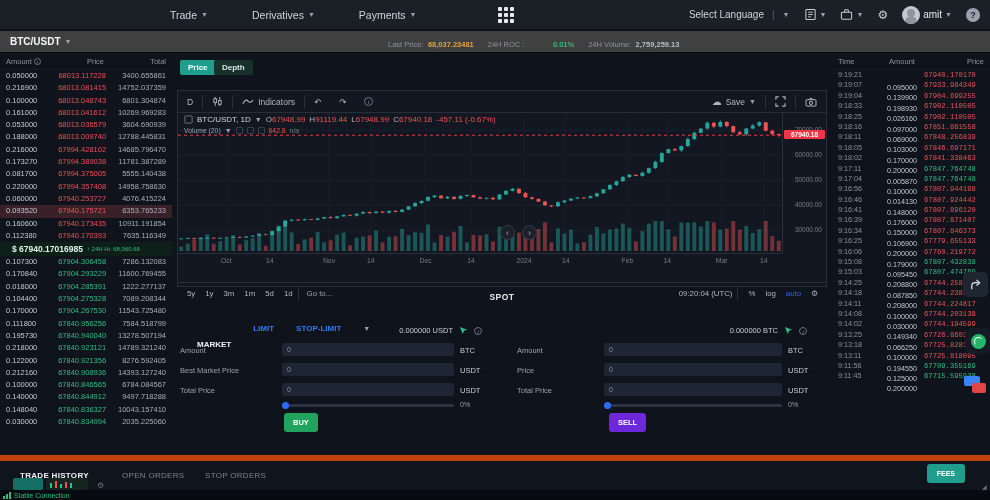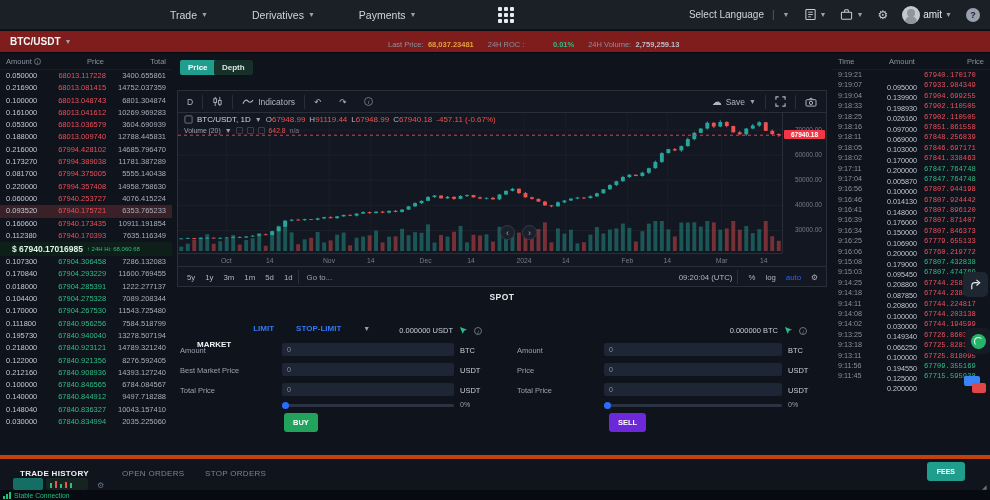--- a/index.html
+++ b/index.html
@@ -18,21 +18,21 @@
   .lang{font-size:10px;color:#cfd3da;display:flex;align-items:center;gap:8px;cursor:pointer;}
   .vsep{color:#5a616d;font-size:10px;}
   .icon-btn{display:flex;align-items:center;gap:3px;cursor:pointer;color:#c9ccd1;}
   .gear{font-size:12px;color:#c9ccd1;cursor:pointer;}
   .avatar{width:18px;height:18px;border-radius:50%;background:#c4c9d0;position:relative;overflow:hidden;}
   .avatar:after{content:'';position:absolute;left:5px;top:3px;width:8px;height:8px;border-radius:50%;background:#8e959e;box-shadow:0 9px 0 2px #8e959e;}
   .username{font-size:10px;color:#e6e8ec;}
   .help{width:14px;height:14px;border-radius:50%;background:#9aa1ae;color:#1b2027;font-size:9px;font-weight:bold;
         display:flex;align-items:center;justify-content:center;cursor:pointer;}
   
-  #pairbar{position:absolute;left:0;top:31px;width:990px;height:22px;background:#7f1d1d;
+  #pairbar{position:absolute;left:0;top:31px;width:990px;height:22px;background:#404040;
            display:flex;align-items:center;border-bottom:1px solid #07090e;}
   .pair{font-size:10px;font-weight:bold;color:#f3f5f7;padding-left:10px;display:flex;gap:4px;align-items:center;cursor:pointer;}
   #ticker{position:absolute;left:388px;top:0;height:22px;display:flex;align-items:center;gap:14px;}
   .tick-label{font-size:7.5px;color:#8b919e;}
   .tick-val{font-size:7.5px;font-weight:bold;}
   .tv-orange{color:var(--orange);margin-top:37px;} .tv-green{color:var(--buy);padding-left:24px;} .tv-plain{color:#b7bdc9;}
   
   #orderbook{position:absolute;left:0;top:53px;width:172px;height:402px;background:#0f131c;}
   .ob-head{display:flex;padding:4px 6px 3px 6px;font-size:7.5px;color:#8b919e;border-bottom:1px solid #181d28;}
   .ob-head .h1{width:54px;display:flex;align-items:center;gap:2px;}
@@ -75,21 +75,21 @@
              text-align:center;padding:1px 0;border-radius:1px;font-weight:bold;}
   #legend{position:absolute;left:6px;top:2px;font-size:8px;color:#d1d4dc;display:flex;gap:4px;align-items:center;}
   .leg-red{color:var(--cdl-dn);} .leg-key{color:#b2b5be;}
   #vol-legend{position:absolute;left:6px;top:14px;font-size:6.8px;color:#9aa1ae;display:flex;gap:4px;align-items:center;}
   .vbox{width:7px;height:7px;border:1px solid #3a3e49;border-radius:1px;}
   #navarrows{position:absolute;left:322px;top:112px;display:flex;gap:7px;}
   .navarrow{width:15px;height:15px;border-radius:50%;background:#1b202b;border:1px solid #363a45;color:#9aa1ae;
             font-size:9px;display:flex;align-items:center;justify-content:center;cursor:pointer;}
   #xlabels{position:absolute;left:0;top:162px;width:604px;height:13px;border-top:1px solid #2a2e39;}
   .xlab{position:absolute;top:3px;font-size:6.8px;color:#787b86;transform:translateX(-50%);}
-  #ct-bottom{position:absolute;left:0;top:175px;width:648px;height:21px;border-top:1px solid #2a2e39;
+  #ct-bottom{position:absolute;left:0;top:191px;width:648px;height:21px;border-top:1px solid #2a2e39;
              display:flex;align-items:center;font-size:7.8px;color:#b2b5be;}
   .rng{padding:0 5px;cursor:pointer;}
   .goto{padding:0 8px;cursor:pointer;color:#9aa1ae;}
   #clock{margin-left:auto;color:#b2b5be;cursor:pointer;}
   .scalebtn{padding:0 5px;cursor:pointer;}
   .scale-auto{color:#2962ff;}
   
   #spot-title{position:absolute;left:0;top:239px;width:660px;text-align:center;font-size:8.5px;font-weight:bold;color:#e6e8ec;letter-spacing:.5px;}
   #spot-tabs{position:absolute;left:25px;top:255px;display:flex;gap:22px;align-items:center;font-size:8px;font-weight:bold;}
   .stab-active{color:#f0f2f5;cursor:pointer;margin-top:32px;} .stab-link{color:var(--blue);cursor:pointer;}
@@ -99,21 +99,21 @@
           color:#8a93a5;font-size:7px;padding:0 5px;font-family:"Liberation Sans",sans-serif;}
   .funit{position:absolute;font-size:7.5px;color:#c8cdd8;}
   .slider{position:absolute;height:3px;background:#2c3342;border-radius:2px;cursor:pointer;}
   .sliderdot{position:absolute;width:7px;height:7px;border-radius:50%;background:#2d6bff;top:-2px;left:0;}
   .pct{position:absolute;font-size:7px;color:#9aa1ae;}
   .trade-btn{position:absolute;border:none;border-radius:3px;color:#fff;font-size:7.5px;font-weight:bold;
              padding:5px 9px;cursor:pointer;font-family:"Liberation Sans",sans-serif;}
   #buy-btn{left:112px;top:360px;background:#21a35e;}
   #sell-btn{left:437px;top:360px;background:#6d28d9;}
   
-  #bottombar{position:absolute;left:0;top:455px;width:990px;height:35px;background:#10141d;border-top:4px solid #c2410c;}
+  #bottombar{position:absolute;left:0;top:455px;width:990px;height:35px;background:#10141d;border-top:6px solid #c2410c;}
   .btab{position:absolute;top:10px;font-size:8px;letter-spacing:.3px;cursor:pointer;color:#7d8390;}
   .btab.active{color:#f0f2f5;font-weight:bold;}
   #fees-btn{position:absolute;right:25px;top:3px;background:var(--teal);color:#fff;border:none;border-radius:3px;
             font-size:7px;font-weight:bold;padding:6px 10px;cursor:pointer;font-family:"Liberation Sans",sans-serif;}
   
   #partialstrip{position:absolute;left:13px;top:478px;display:flex;gap:3px;align-items:flex-end;}
   .pbtn1{width:30px;height:12px;background:#156e64;border-radius:2px;}
   .pbtn2{width:42px;height:12px;background:#15241f;border-radius:2px;position:relative;overflow:hidden;}
   .pbtn2 i{position:absolute;bottom:2px;width:2px;background:#2ebd85;}
   .pbtn2 i.r{background:#ef5350;}

